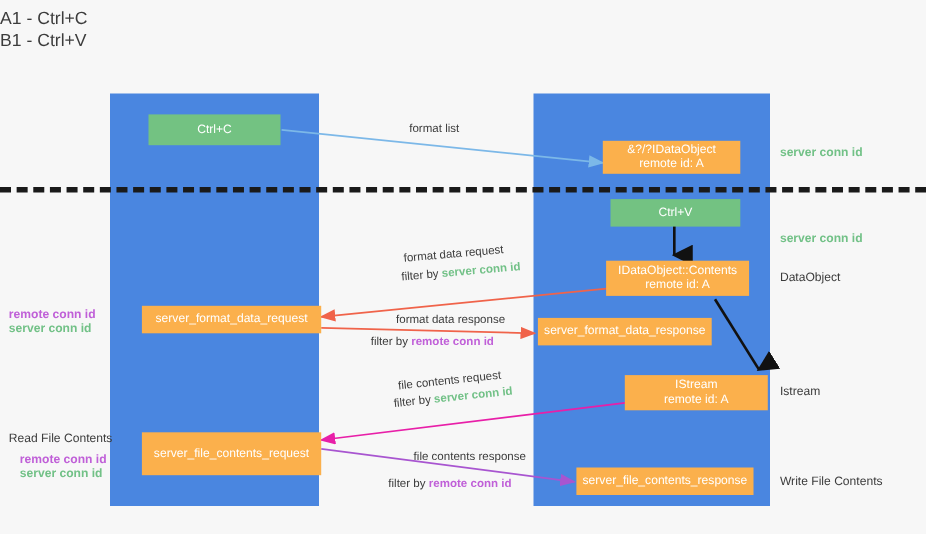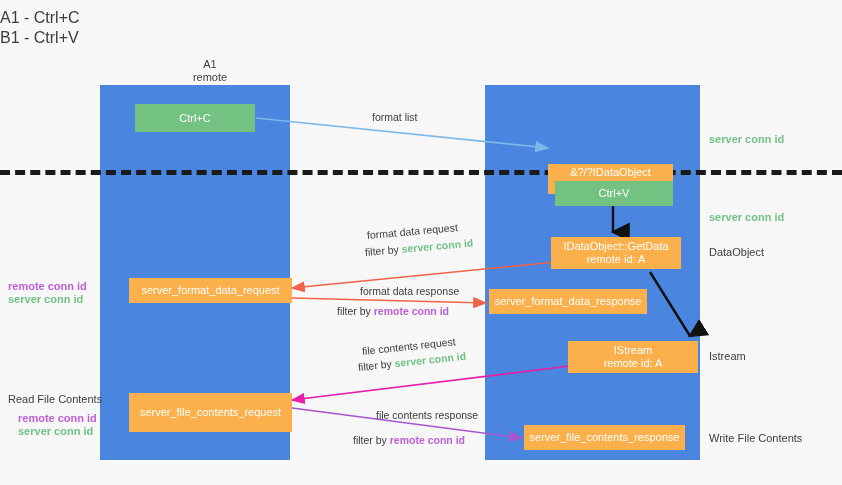--- a/index.html
+++ b/index.html
@@ -57,24 +57,20 @@
 </head>
 <body>
 
 <div id="stage">
 
   <div class="title">
     <div>A1 - Ctrl+C</div>
     <div>B1 - Ctrl+V</div>
   </div>
 
-  <div class="col-head" style="left:130px;top:58px;width:160px;">
-    <div>A1</div>
-    <div>remote</div>
-  </div>
 
   <div class="lane" style="left:100px;top:85px;width:190px;height:375px;"></div>
   <div class="lane" style="left:485px;top:85px;width:215px;height:375px;"></div>
 
   <svg class="links" viewBox="0 0 842 485">
     <defs>
       <marker id="ah-blue" markerWidth="9" markerHeight="7" refX="8" refY="3.5" orient="auto">
         <polygon points="0 0, 9 3.5, 0 7" fill="#7cb8e8"></polygon>
       </marker>
       <marker id="ah-red" markerWidth="9" markerHeight="7" refX="8" refY="3.5" orient="auto">
@@ -113,31 +109,31 @@
   </div>
 
   <div class="box green" style="left:135px;top:104px;width:120px;height:28px;">
     <span>Ctrl+C</span>
   </div>
 
   <div class="box orange" style="left:129px;top:393px;width:163px;height:39px;">
     <span>server_file_contents_request</span>
   </div>
 
-  <div class="box orange" style="left:548px;top:128px;width:125px;height:30px;margin-top:36px;">
+  <div class="box orange" style="left:548px;top:128px;width:125px;height:30px;">
     <span>&amp;?/?IDataObject</span>
     <span>remote id: A</span>
   </div>
 
   <div class="box green" style="left:555px;top:181px;width:118px;height:25px;">
     <span>Ctrl+V</span>
   </div>
 
   <div class="box orange" style="left:551px;top:237px;width:130px;height:32px;">
-    <span>IDataObject::GetData</span>
+    <span>IDataObject::Contents</span>
     <span>remote id: A</span>
   </div>
 
   <div class="box orange" style="left:489px;top:289px;width:158px;height:25px;">
     <span>server_format_data_response</span>
   </div>
 
   <div class="box orange" style="left:568px;top:341px;width:130px;height:32px;">
     <span>IStream</span>
     <span>remote id: A</span>

